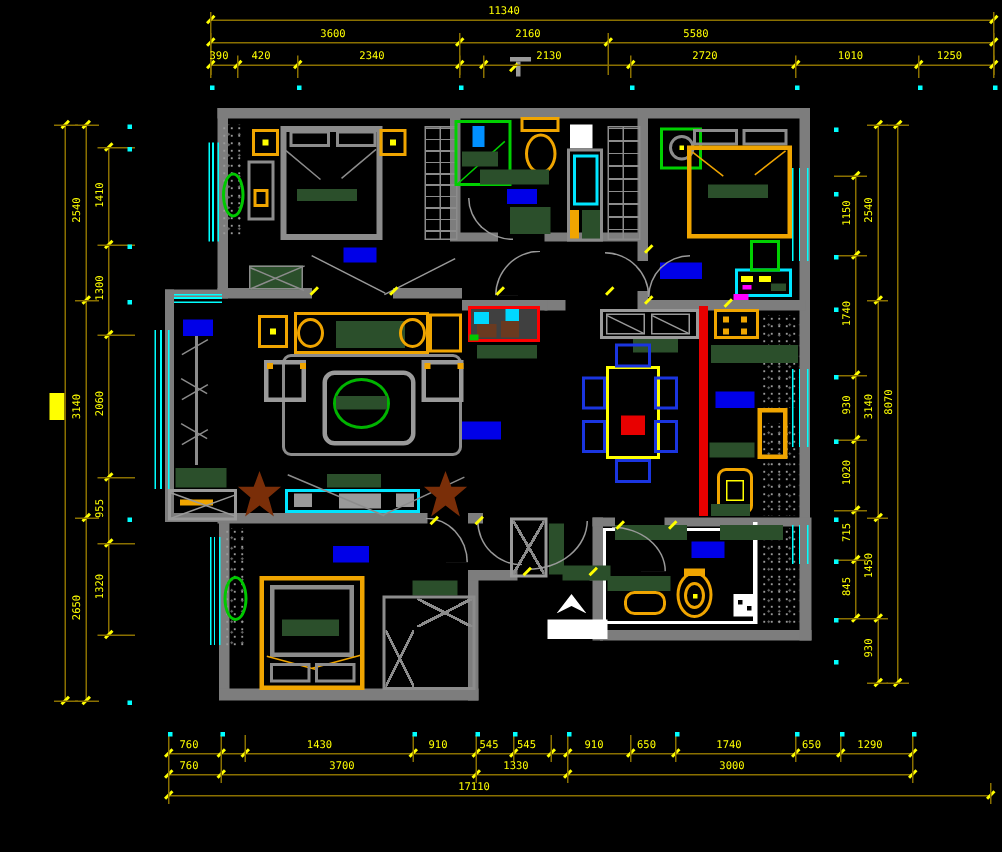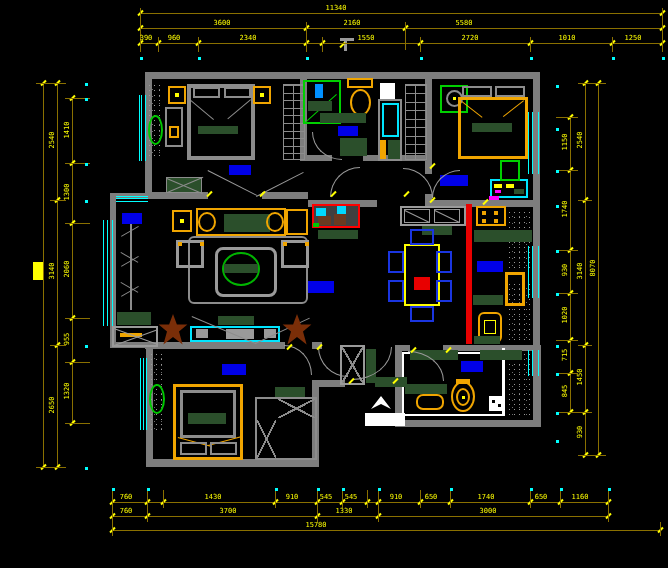--- a/index.html
+++ b/index.html
@@ -287,23 +287,23 @@
       <div class="sh rect" style="left: 322px; top: 37px; width: 1px; height: 15px; background: rgb(138, 112, 0);"></div>
       <div class="sh tick" style="left: 417px; top: 42px; width: 7px; height: 2px; background: rgb(255, 255, 0); transform: rotate(-45deg);"></div>
       <div class="sh rect" style="left: 420px; top: 37px; width: 1px; height: 15px; background: rgb(138, 112, 0);"></div>
       <div class="sh tick" style="left: 527px; top: 42px; width: 7px; height: 2px; background: rgb(255, 255, 0); transform: rotate(-45deg);"></div>
       <div class="sh rect" style="left: 530px; top: 37px; width: 1px; height: 15px; background: rgb(138, 112, 0);"></div>
       <div class="sh tick" style="left: 609px; top: 42px; width: 7px; height: 2px; background: rgb(255, 255, 0); transform: rotate(-45deg);"></div>
       <div class="sh rect" style="left: 612px; top: 37px; width: 1px; height: 15px; background: rgb(138, 112, 0);"></div>
       <div class="sh tick" style="left: 659px; top: 42px; width: 7px; height: 2px; background: rgb(255, 255, 0); transform: rotate(-45deg);"></div>
       <div class="sh rect" style="left: 662px; top: 37px; width: 1px; height: 15px; background: rgb(138, 112, 0);"></div>
       <div class="dtxt" style="left: 146px; top: 38px;">390</div>
-      <div class="dtxt" style="left: 174px; top: 38px;">960</div>
+      <div class="dtxt" style="left: 174px; top: 38px;">420</div>
       <div class="dtxt" style="left: 248px; top: 38px;">2340</div>
-      <div class="dtxt" style="left: 366px; top: 38px;">1550</div>
+      <div class="dtxt" style="left: 366px; top: 38px;">2130</div>
       <div class="dtxt" style="left: 470px; top: 38px;">2720</div>
       <div class="dtxt" style="left: 567px; top: 38px;">1010</div>
       <div class="dtxt" style="left: 633px; top: 38px;">1250</div>
       <div class="sh rect" style="left: 112px; top: 502px; width: 496px; height: 1px; background: rgb(138, 112, 0);"></div>
       <div class="sh tick" style="left: 109px; top: 501px; width: 7px; height: 2px; background: rgb(255, 255, 0); transform: rotate(-45deg);"></div>
       <div class="sh rect" style="left: 112px; top: 490px; width: 1px; height: 18px; background: rgb(138, 112, 0);"></div>
       <div class="sh tick" style="left: 144px; top: 501px; width: 7px; height: 2px; background: rgb(255, 255, 0); transform: rotate(-45deg);"></div>
       <div class="sh rect" style="left: 147px; top: 490px; width: 1px; height: 18px; background: rgb(138, 112, 0);"></div>
       <div class="sh tick" style="left: 160px; top: 501px; width: 7px; height: 2px; background: rgb(255, 255, 0); transform: rotate(-45deg);"></div>
       <div class="sh rect" style="left: 163px; top: 490px; width: 1px; height: 18px; background: rgb(138, 112, 0);"></div>
@@ -329,42 +329,42 @@
       <div class="sh rect" style="left: 608px; top: 490px; width: 1px; height: 18px; background: rgb(138, 112, 0);"></div>
       <div class="dtxt" style="left: 126px; top: 497px;">760</div>
       <div class="dtxt" style="left: 213px; top: 497px;">1430</div>
       <div class="dtxt" style="left: 292px; top: 497px;">910</div>
       <div class="dtxt" style="left: 326px; top: 497px;">545</div>
       <div class="dtxt" style="left: 351px; top: 497px;">545</div>
       <div class="dtxt" style="left: 396px; top: 497px;">910</div>
       <div class="dtxt" style="left: 431px; top: 497px;">650</div>
       <div class="dtxt" style="left: 486px; top: 497px;">1740</div>
       <div class="dtxt" style="left: 541px; top: 497px;">650</div>
-      <div class="dtxt" style="left: 580px; top: 497px;">1160</div>
+      <div class="dtxt" style="left: 580px; top: 497px;">1290</div>
       <div class="sh rect" style="left: 112px; top: 516px; width: 496px; height: 1px; background: rgb(138, 112, 0);"></div>
       <div class="sh tick" style="left: 109px; top: 515px; width: 7px; height: 2px; background: rgb(255, 255, 0); transform: rotate(-45deg);"></div>
       <div class="sh rect" style="left: 112px; top: 508px; width: 1px; height: 14px; background: rgb(138, 112, 0);"></div>
       <div class="sh tick" style="left: 144px; top: 515px; width: 7px; height: 2px; background: rgb(255, 255, 0); transform: rotate(-45deg);"></div>
       <div class="sh rect" style="left: 147px; top: 508px; width: 1px; height: 14px; background: rgb(138, 112, 0);"></div>
       <div class="sh tick" style="left: 314px; top: 515px; width: 7px; height: 2px; background: rgb(255, 255, 0); transform: rotate(-45deg);"></div>
       <div class="sh rect" style="left: 317px; top: 508px; width: 1px; height: 14px; background: rgb(138, 112, 0);"></div>
       <div class="sh tick" style="left: 375px; top: 515px; width: 7px; height: 2px; background: rgb(255, 255, 0); transform: rotate(-45deg);"></div>
       <div class="sh rect" style="left: 378px; top: 508px; width: 1px; height: 14px; background: rgb(138, 112, 0);"></div>
       <div class="sh tick" style="left: 605px; top: 515px; width: 7px; height: 2px; background: rgb(255, 255, 0); transform: rotate(-45deg);"></div>
       <div class="sh rect" style="left: 608px; top: 508px; width: 1px; height: 14px; background: rgb(138, 112, 0);"></div>
       <div class="dtxt" style="left: 126px; top: 511px;">760</div>
       <div class="dtxt" style="left: 228px; top: 511px;">3700</div>
       <div class="dtxt" style="left: 344px; top: 511px;">1330</div>
       <div class="dtxt" style="left: 488px; top: 511px;">3000</div>
       <div class="sh rect" style="left: 112px; top: 530px; width: 548px; height: 1px; background: rgb(138, 112, 0);"></div>
       <div class="sh tick" style="left: 109px; top: 529px; width: 7px; height: 2px; background: rgb(255, 255, 0); transform: rotate(-45deg);"></div>
       <div class="sh rect" style="left: 112px; top: 522px; width: 1px; height: 14px; background: rgb(138, 112, 0);"></div>
       <div class="sh tick" style="left: 657px; top: 529px; width: 7px; height: 2px; background: rgb(255, 255, 0); transform: rotate(-45deg);"></div>
       <div class="sh rect" style="left: 660px; top: 522px; width: 1px; height: 14px; background: rgb(138, 112, 0);"></div>
-      <div class="dtxt" style="left: 316px; top: 525px;">15780</div>
+      <div class="dtxt" style="left: 316px; top: 525px;">17110</div>
       <div class="sh rect" style="left: 43px; top: 83px; width: 1px; height: 384px; background: rgb(138, 112, 0);"></div>
       <div class="sh tick" style="left: 40px; top: 82px; width: 7px; height: 2px; background: rgb(255, 255, 0); transform: rotate(-45deg);"></div>
       <div class="sh rect" style="left: 36px; top: 83px; width: 16px; height: 1px; background: rgb(138, 112, 0);"></div>
       <div class="sh tick" style="left: 40px; top: 466px; width: 7px; height: 2px; background: rgb(255, 255, 0); transform: rotate(-45deg);"></div>
       <div class="sh rect" style="left: 36px; top: 467px; width: 16px; height: 1px; background: rgb(138, 112, 0);"></div>
       <div class="dtxt vert" style="left: 38px; top: 272px;">8340</div>
       <div class="sh rect" style="left: 57px; top: 83px; width: 1px; height: 384px; background: rgb(138, 112, 0);"></div>
       <div class="sh tick" style="left: 54px; top: 82px; width: 7px; height: 2px; background: rgb(255, 255, 0); transform: rotate(-45deg);"></div>
       <div class="sh rect" style="left: 50px; top: 83px; width: 16px; height: 1px; background: rgb(138, 112, 0);"></div>
       <div class="sh tick" style="left: 54px; top: 199px; width: 7px; height: 2px; background: rgb(255, 255, 0); transform: rotate(-45deg);"></div>

